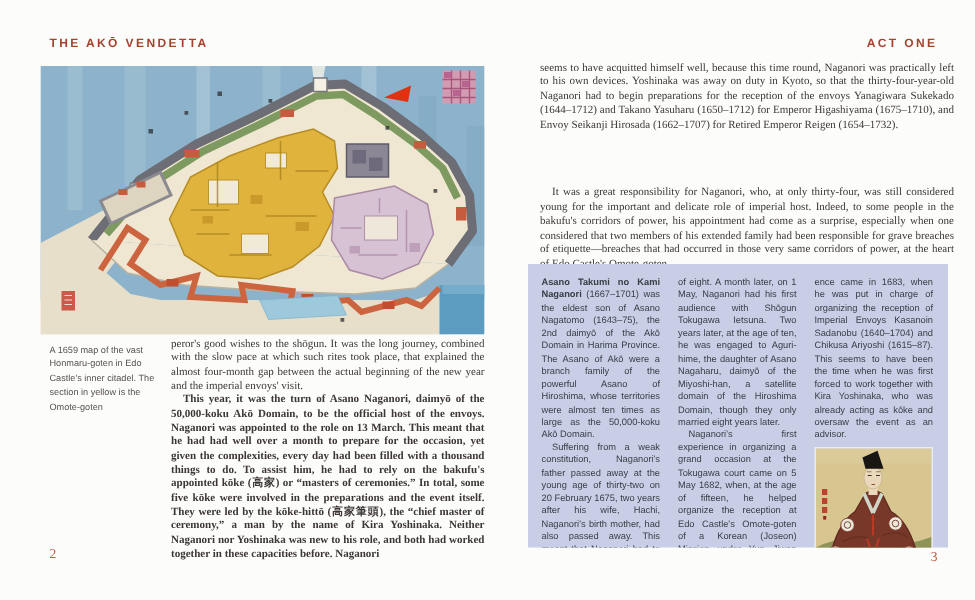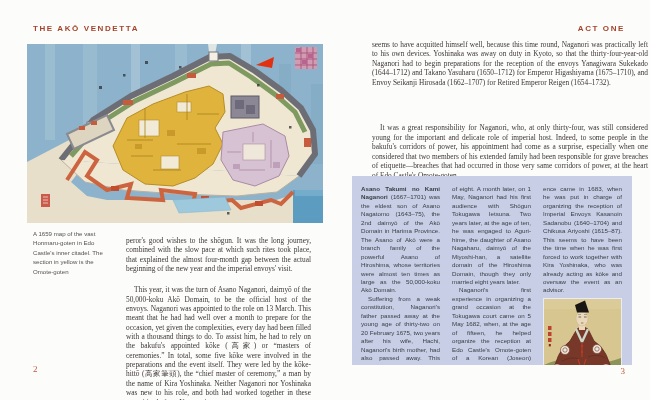--- a/index.html
+++ b/index.html
@@ -32,26 +32,26 @@
   #map-figure svg{display:block;width:296px;height:179px;}
   #map-caption{
     position:absolute;left:33px;top:229px;width:78px;
     font-family:"Liberation Sans", sans-serif;
     font-size:6.1px;line-height:1.55;color:#56514d;
   }
   #left-body{
     position:absolute;left:114px;top:224px;width:209px;
     font-size:7.35px;line-height:9.35px;text-align:justify;
   }
-  #left-body p{margin:12px;}
-  #left-body p.indent{text-indent:8px;}
+  #left-body p{margin:0;}
+  #left-body p.indent{text-indent:8px;font-weight:bold;}
 
   
   #right-body{
-    position:absolute;left:372px;top:40px;width:276px;
+    position:absolute;left:360px;top:40px;width:276px;
     font-size:7.35px;line-height:9.45px;text-align:justify;
   }
   #right-body p{margin:0;}
   #right-body p.indent{text-indent:8px;margin-top:36px;}
 
   #sidebar-box{
     position:absolute;left:352px;top:176px;width:280px;height:189px;
     box-sizing:border-box;padding:9px;overflow:hidden;
     display:flex;gap:12px;
     font-family:"Liberation Sans", sans-serif;

